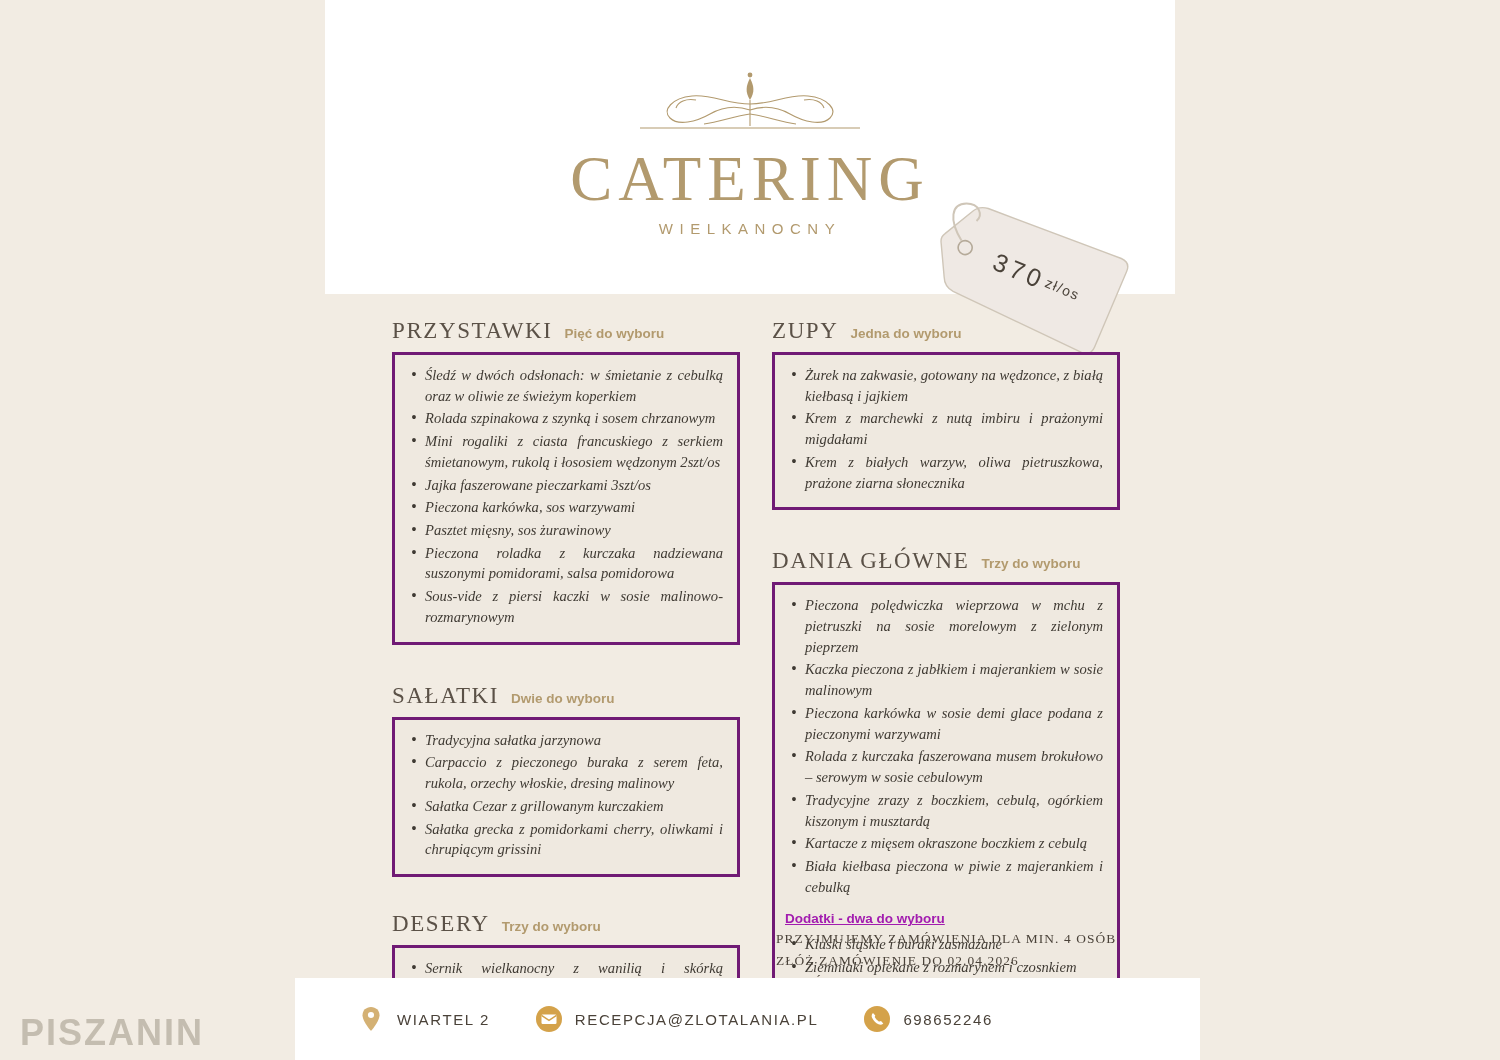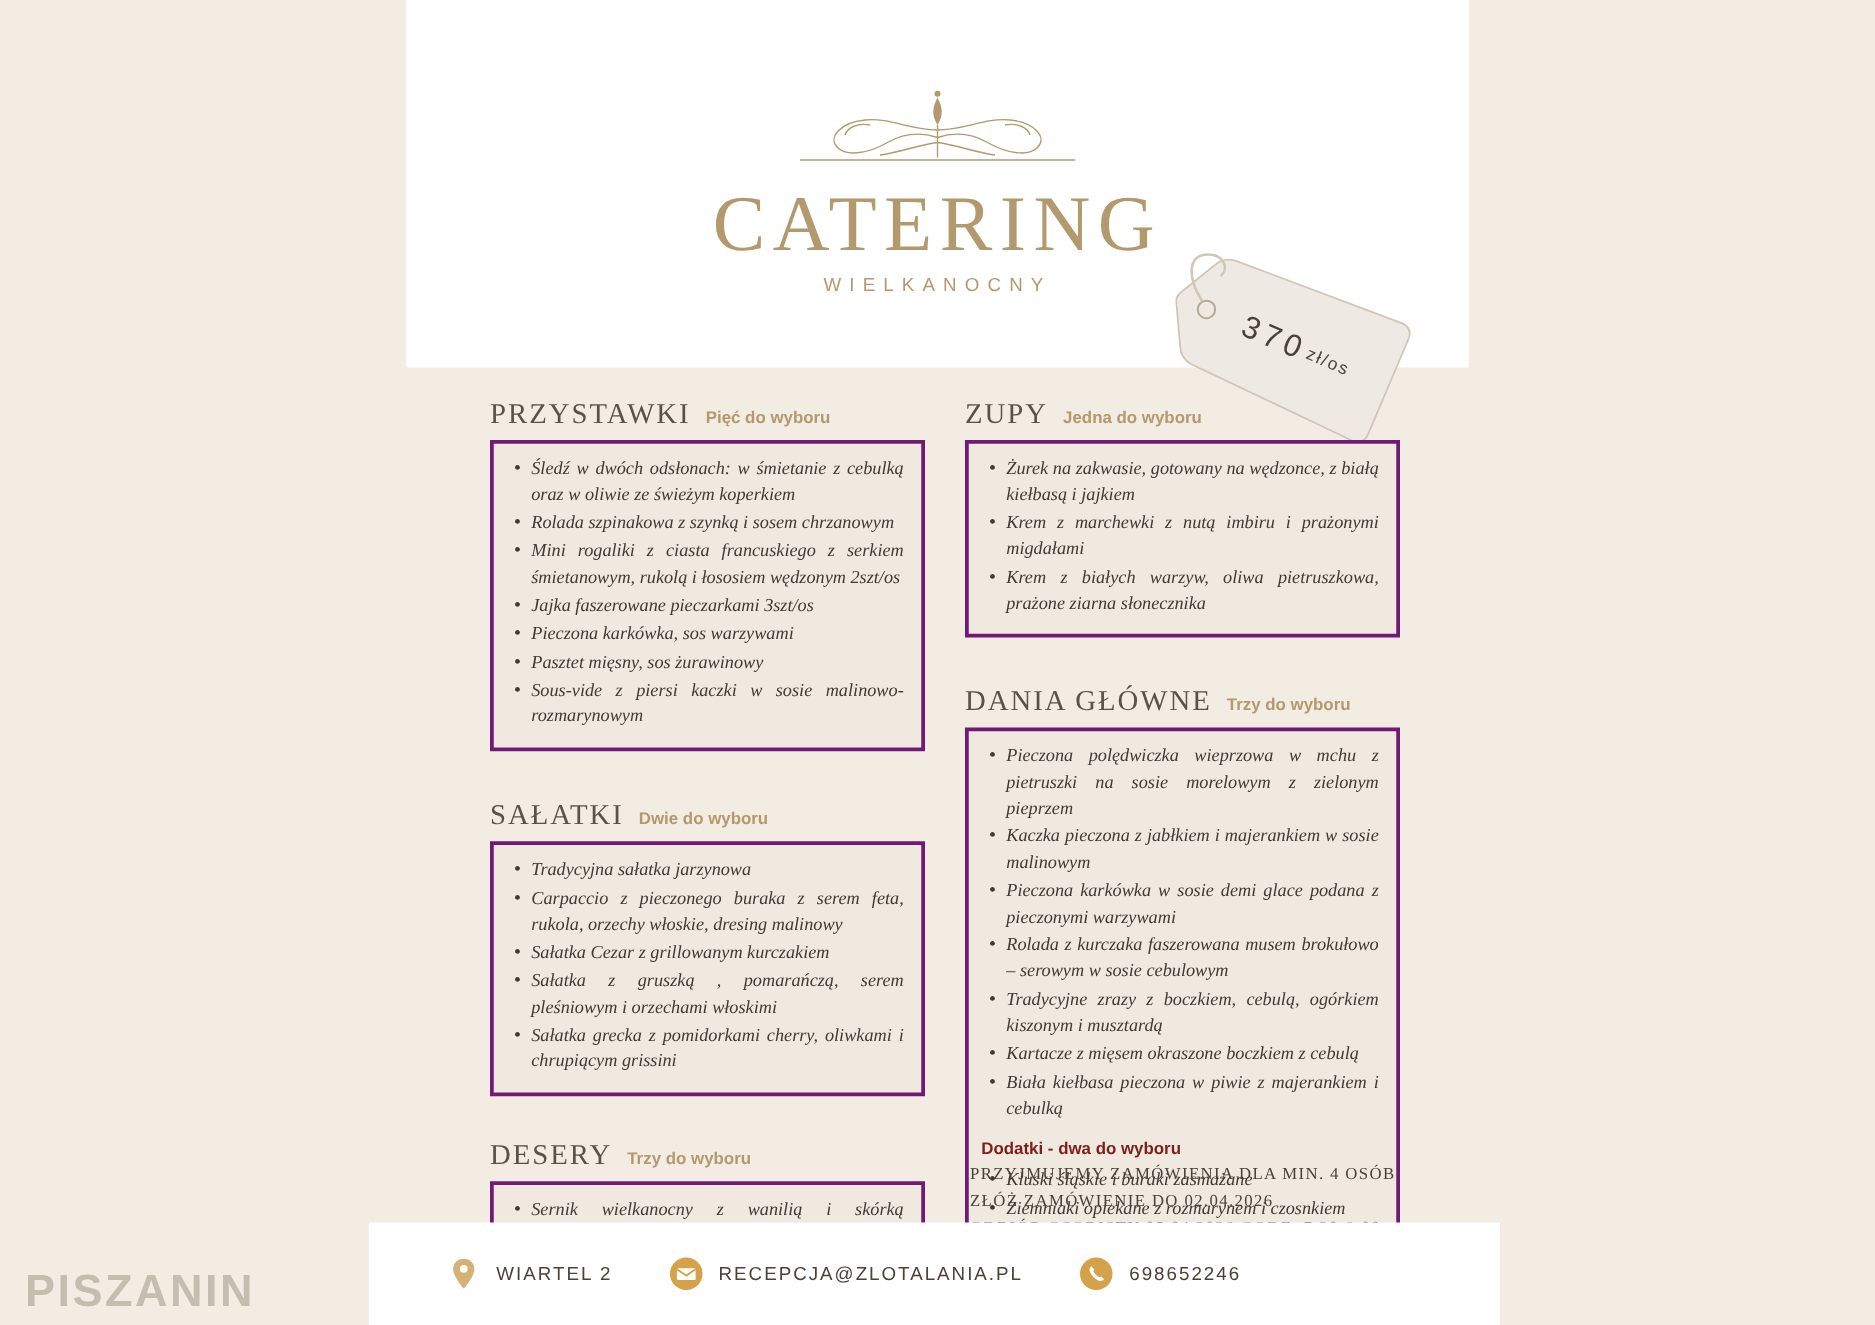--- a/index.html
+++ b/index.html
@@ -141,22 +141,23 @@
     position: absolute;
     left: -14px;
     top: -1px;
     font-size: 16px;
     color: #3f3a33;
   }
   .sub-head {
     font-family: "Liberation Sans", sans-serif;
     font-size: 13.5px;
     font-weight: bold;
-    color: #7f1d1d;
+    color: #a21caf;
     margin: 14px 0 8px 0;
+    text-decoration: underline;
   }
   .gap-1 { height: 38px; }
   .gap-2 { height: 34px; }
 
   .notes {
     position: absolute;
     left: 776px; top: 928px;
     width: 420px;
     font-family: "Liberation Serif", serif;
     font-size: 13.4px;
@@ -251,38 +252,38 @@
         <span class="sec-note">Pięć do wyboru</span>
       </div>
       <div class="box">
         <ul class="items">
           <li>Śledź w dwóch odsłonach: w śmietanie z cebulką oraz w oliwie ze świeżym koperkiem</li>
           <li>Rolada szpinakowa z szynką i sosem chrzanowym</li>
           <li>Mini rogaliki z ciasta francuskiego z serkiem śmietanowym, rukolą i łososiem wędzonym 2szt/os</li>
           <li>Jajka faszerowane pieczarkami 3szt/os</li>
           <li>Pieczona karkówka, sos warzywami</li>
           <li>Pasztet mięsny, sos żurawinowy</li>
+          <li>Pieczona roladka z kurczaka nadziewana suszonymi pomidorami, salsa pomidorowa</li>
           <li>Sous-vide z piersi kaczki w sosie malinowo-rozmarynowym</li>
         </ul>
       </div>
     </div>
 
     <div class="gap-1"></div>
 
     <div>
       <div class="sec-head">
         <span class="sec-title">SAŁATKI</span>
         <span class="sec-note">Dwie do wyboru</span>
       </div>
       <div class="box">
         <ul class="items">
           <li>Tradycyjna sałatka jarzynowa</li>
           <li>Carpaccio z pieczonego buraka z serem feta, rukola, orzechy włoskie, dresing malinowy</li>
           <li>Sałatka Cezar z grillowanym kurczakiem</li>
-          <li>Sałatka z gruszką , pomarańczą, serem pleśniowym i orzechami włoskimi</li>
           <li>Sałatka grecka z pomidorkami cherry, oliwkami i chrupiącym grissini</li>
         </ul>
       </div>
     </div>
 
     <div class="gap-2"></div>
 
     <div>
       <div class="sec-head">
         <span class="sec-title">DESERY</span>

